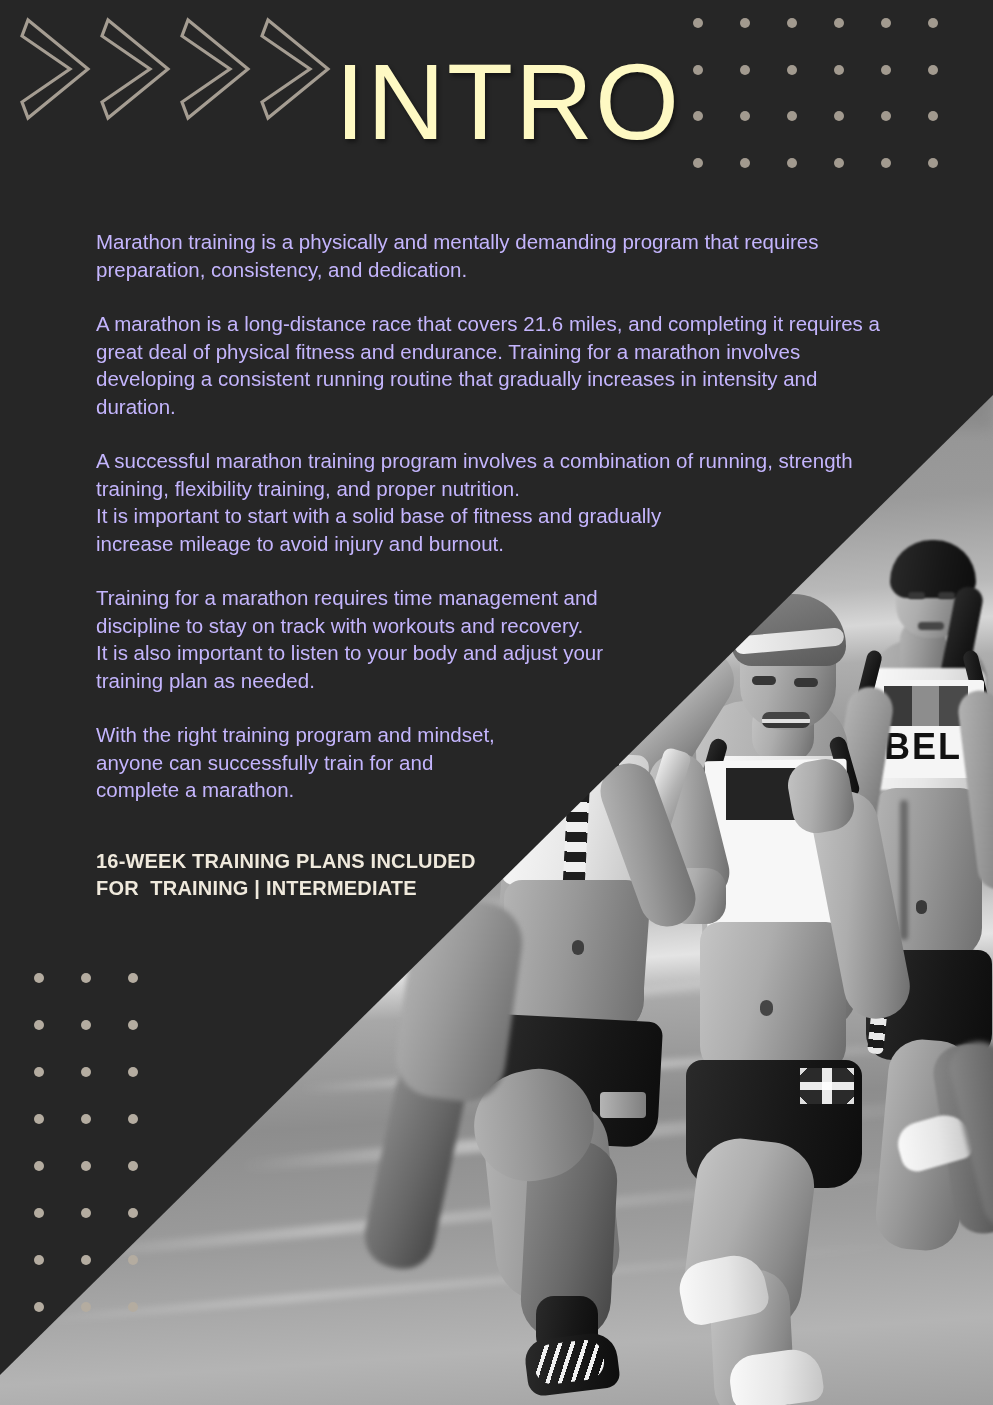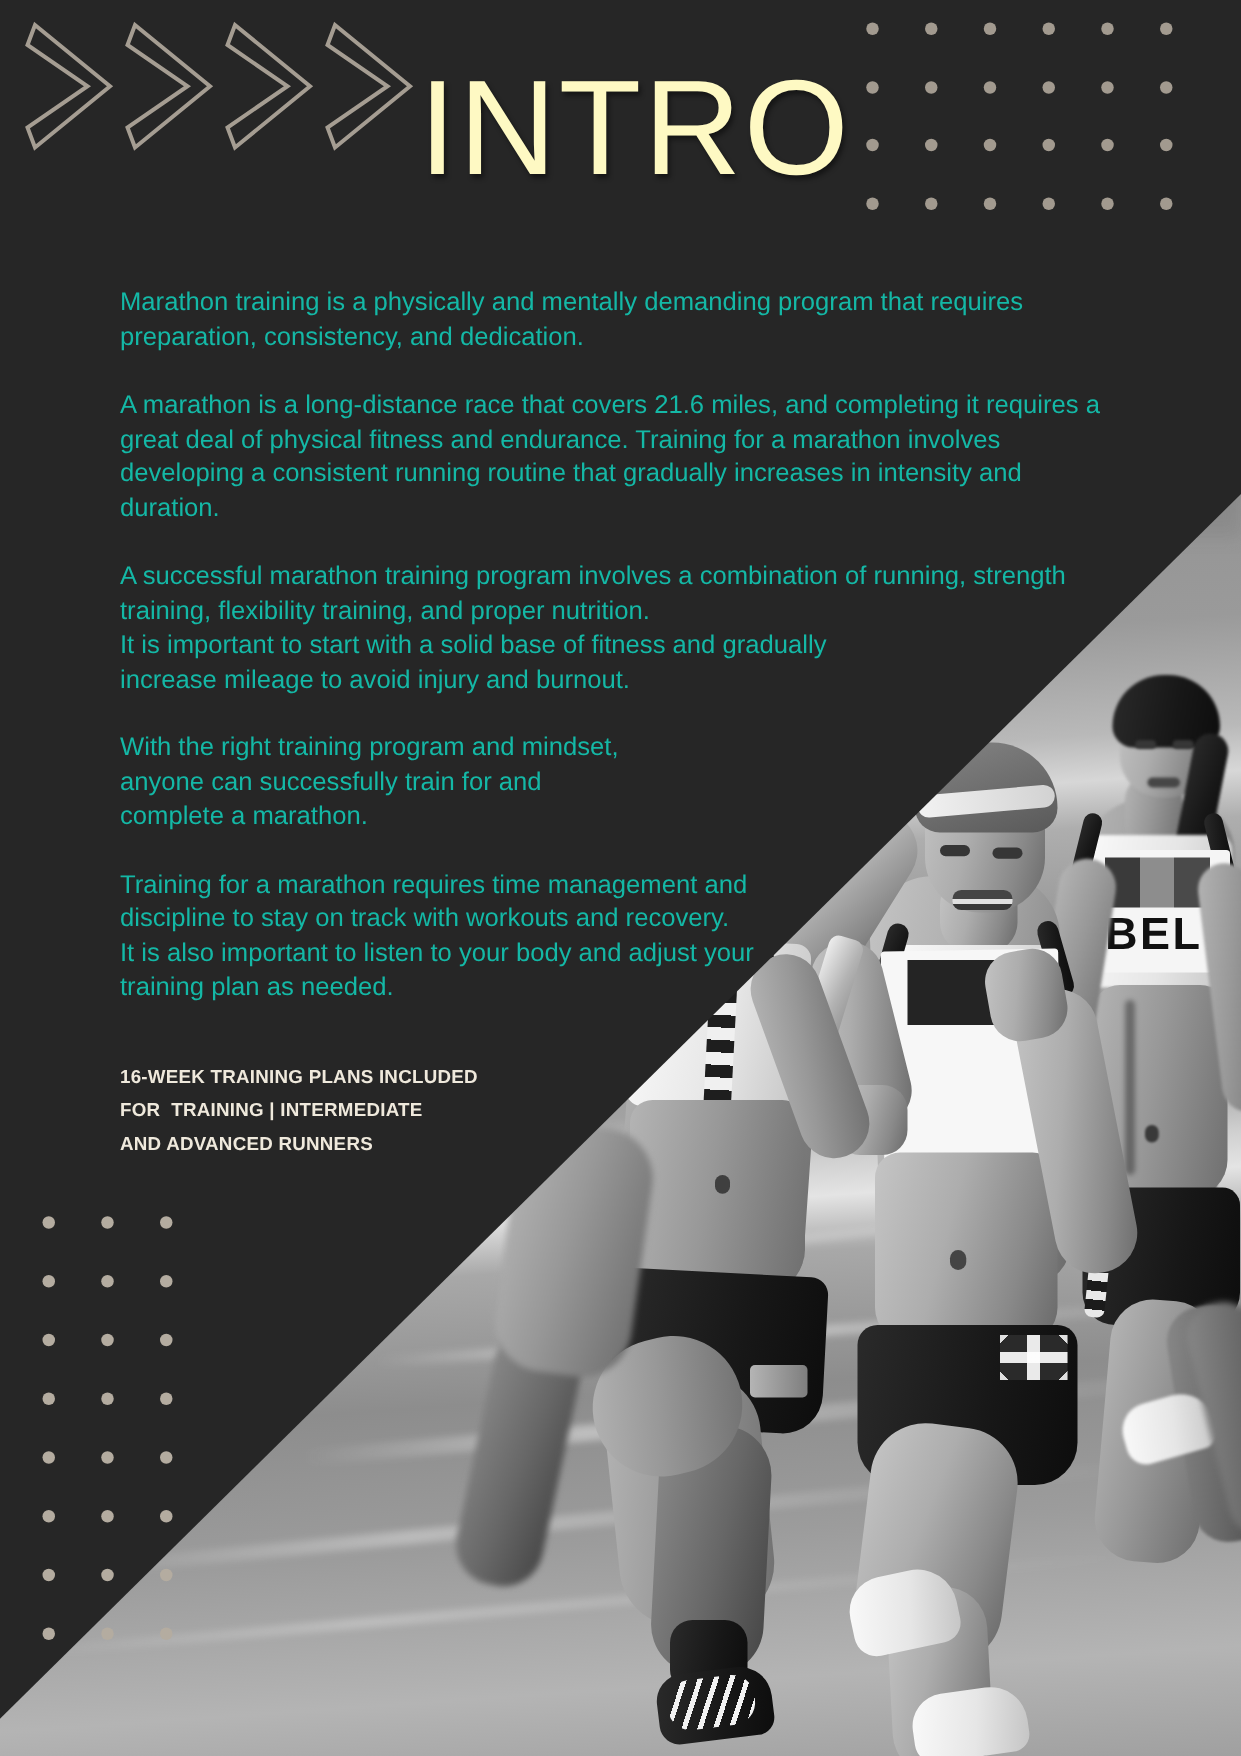--- a/index.html
+++ b/index.html
@@ -107,34 +107,34 @@
     border-radius: 50%;
     background: #a29a8f;
   }
   .dots-bl .dot { background: #b4aca0; }
 
   
   .copy {
     position: absolute;
     top: 228px; left: 96px;
     width: 800px;
-    color: #14b8a6;
+    color: #c4b5fd;
     font-size: 20.5px;
     line-height: 27.5px;
     font-weight: 300;
     z-index: 6;
   }
   .copy p { margin: 0 0 27px 0; }
   .copy p:last-of-type { margin-bottom: 0; }
 
   .cta {
     position: absolute;
     top: 848px; left: 96px;
     color: #efe9dc;
-    font-size: 15px;
+    font-size: 20px;
     line-height: 27px;
     font-weight: bold;
     letter-spacing: .2px;
     z-index: 6;
   }
   .cta div { white-space: pre; }
 </style>
 </head>
 <body>
 
@@ -316,23 +316,22 @@
       <div class="dot"></div>
       <div class="dot"></div>
       <div class="dot"></div>
       <div class="dot"></div>
     </div>
 
   <div class="copy" id="body-copy">
       <p>Marathon training is a physically and mentally demanding program that requires preparation, consistency, and dedication.</p>
       <p>A marathon is a long-distance race that covers 21.6 miles, and completing it requires a great deal of physical fitness and endurance. Training for a marathon involves developing a consistent running routine that gradually increases in intensity and duration.</p>
       <p>A successful marathon training program involves a combination of running, strength training, flexibility training, and proper nutrition.<br>It is important to start with a solid base of fitness and gradually<br>increase mileage to avoid injury and burnout.</p>
+      <p>Training for a marathon requires time management and<br>discipline to stay on track with workouts and recovery.<br>It is also important to listen to your body and adjust your<br>training plan as needed.</p>
       <p>With the right training program and mindset,<br>anyone can successfully train for and<br>complete a marathon.</p>
-      <p>Training for a marathon requires time management and<br>discipline to stay on track with workouts and recovery.<br>It is also important to listen to your body and adjust your<br>training plan as needed.</p>
     </div>
 
   <div class="cta">
     <div>16-WEEK TRAINING PLANS INCLUDED</div>
     <div>FOR  TRAINING | INTERMEDIATE</div>
-    <div>AND ADVANCED RUNNERS</div>
   </div>
 
 </div>
 
 </body></html>

